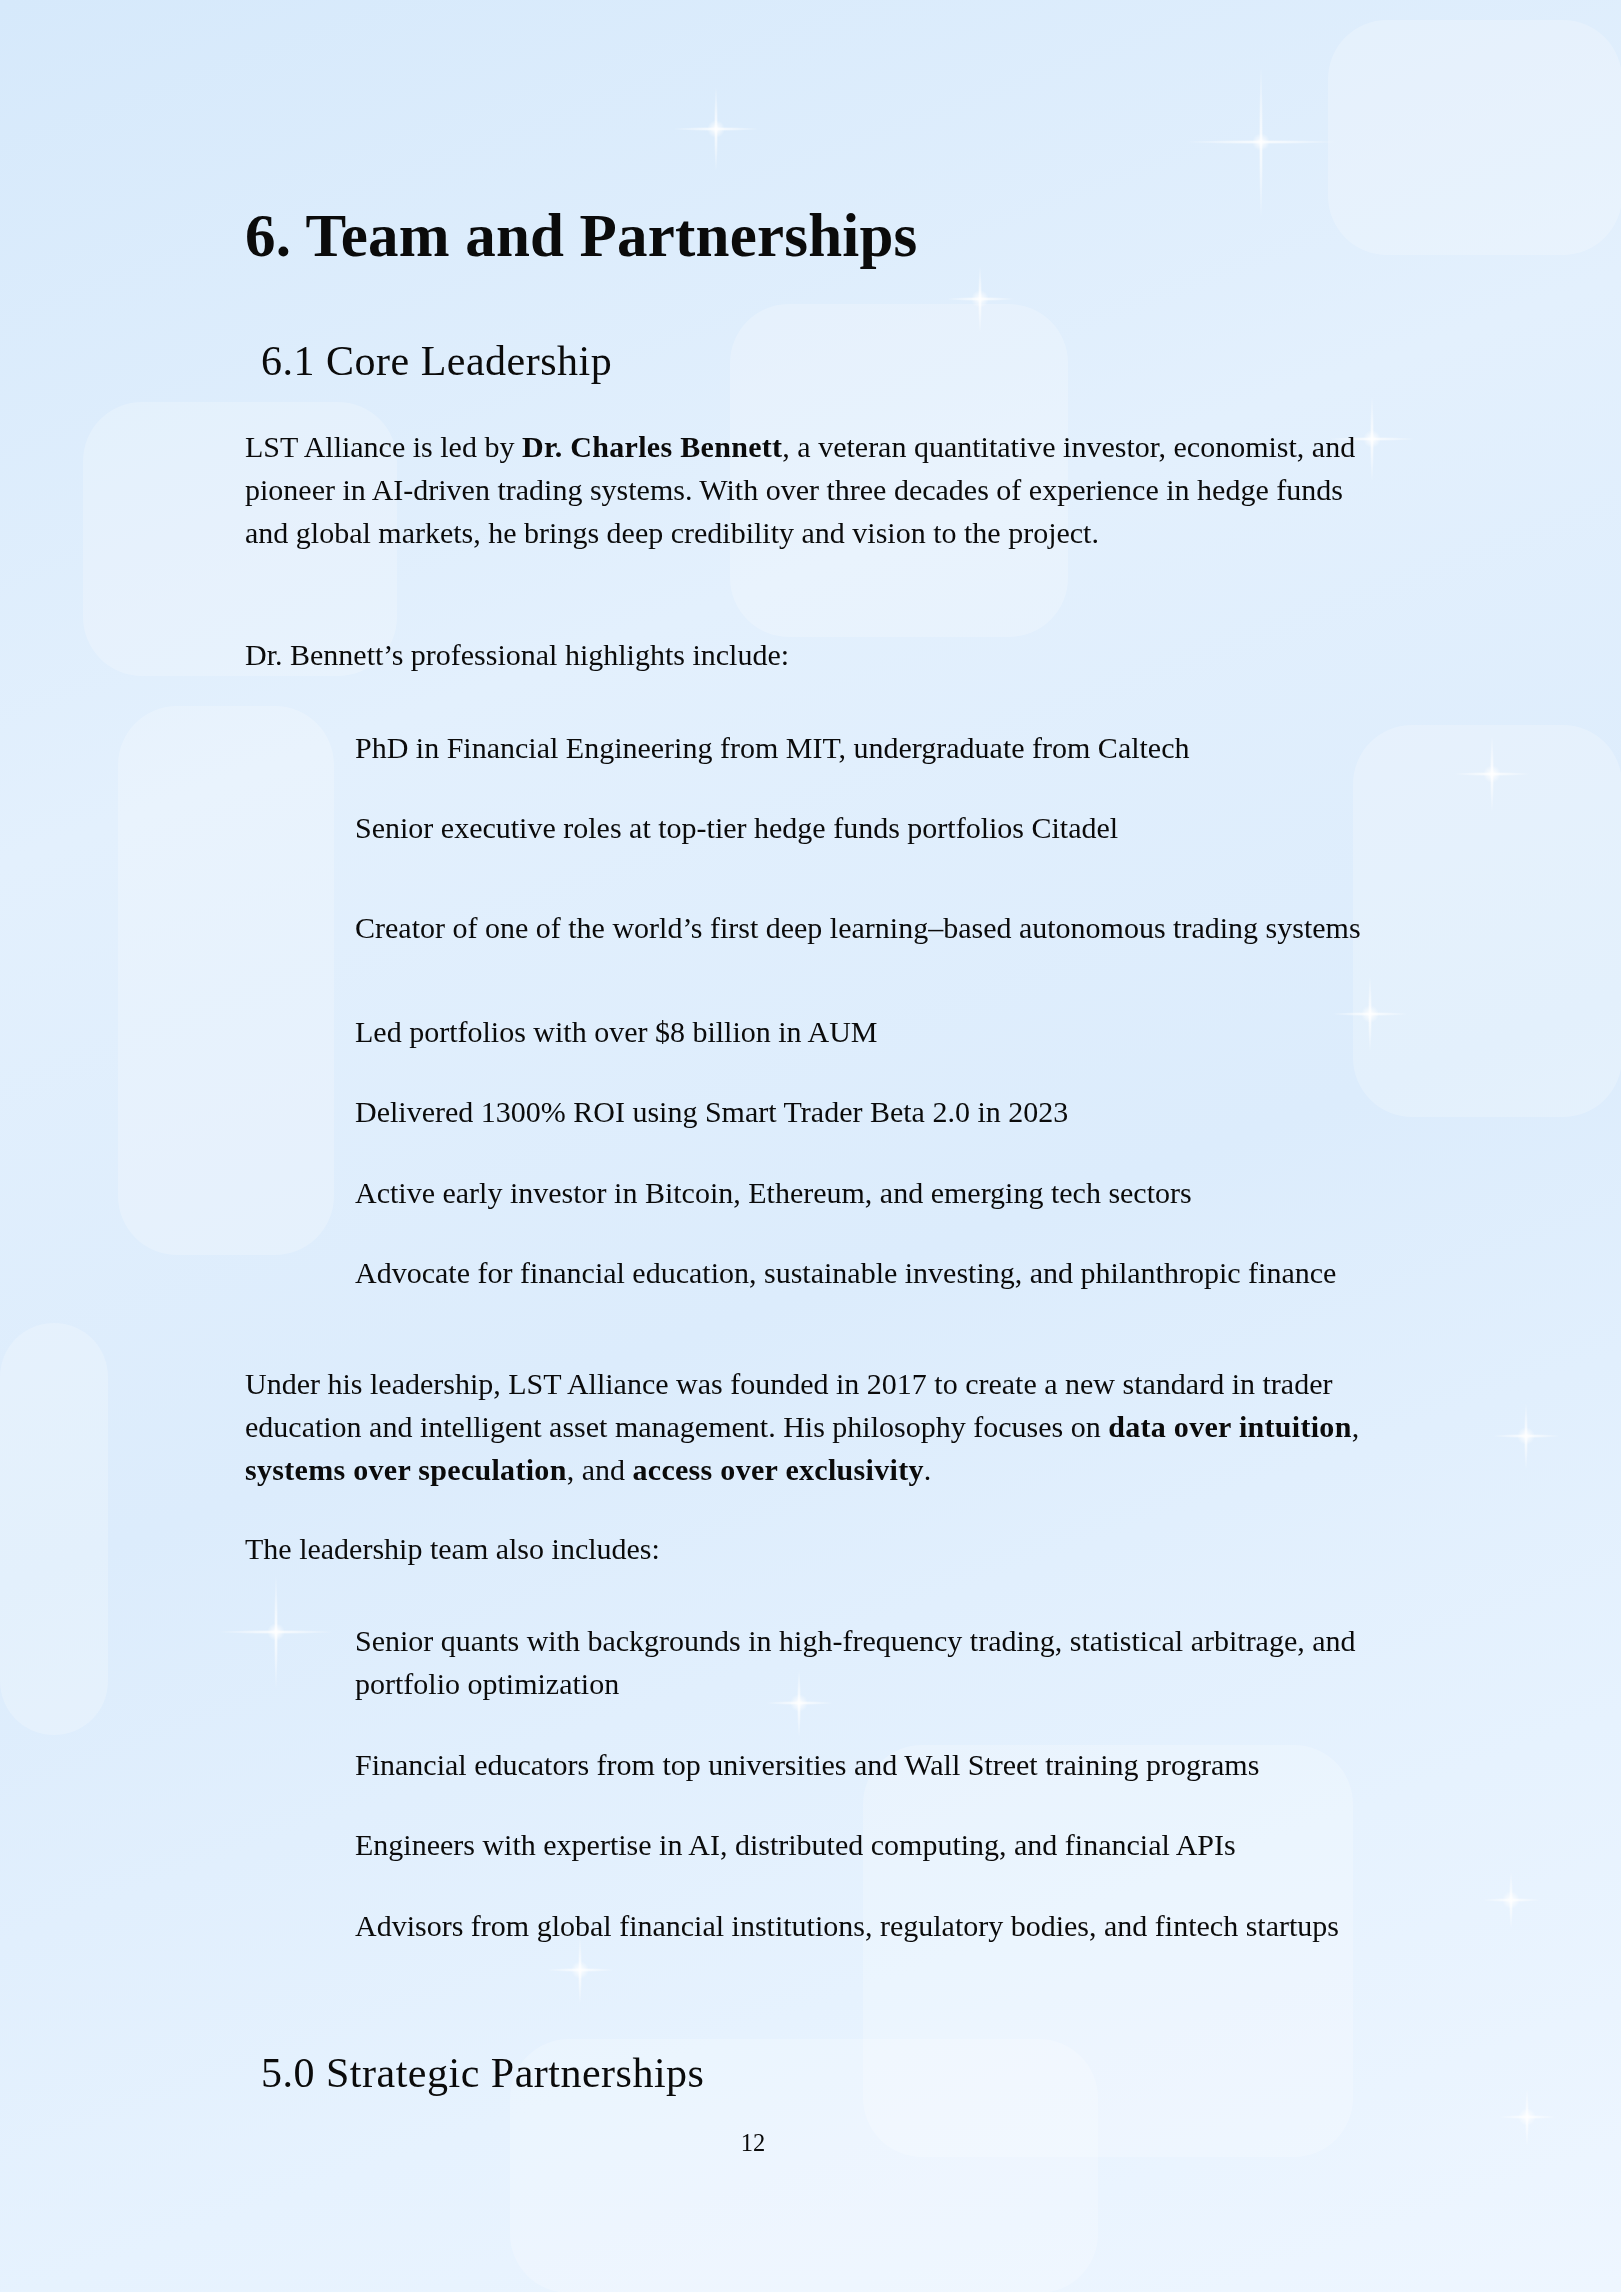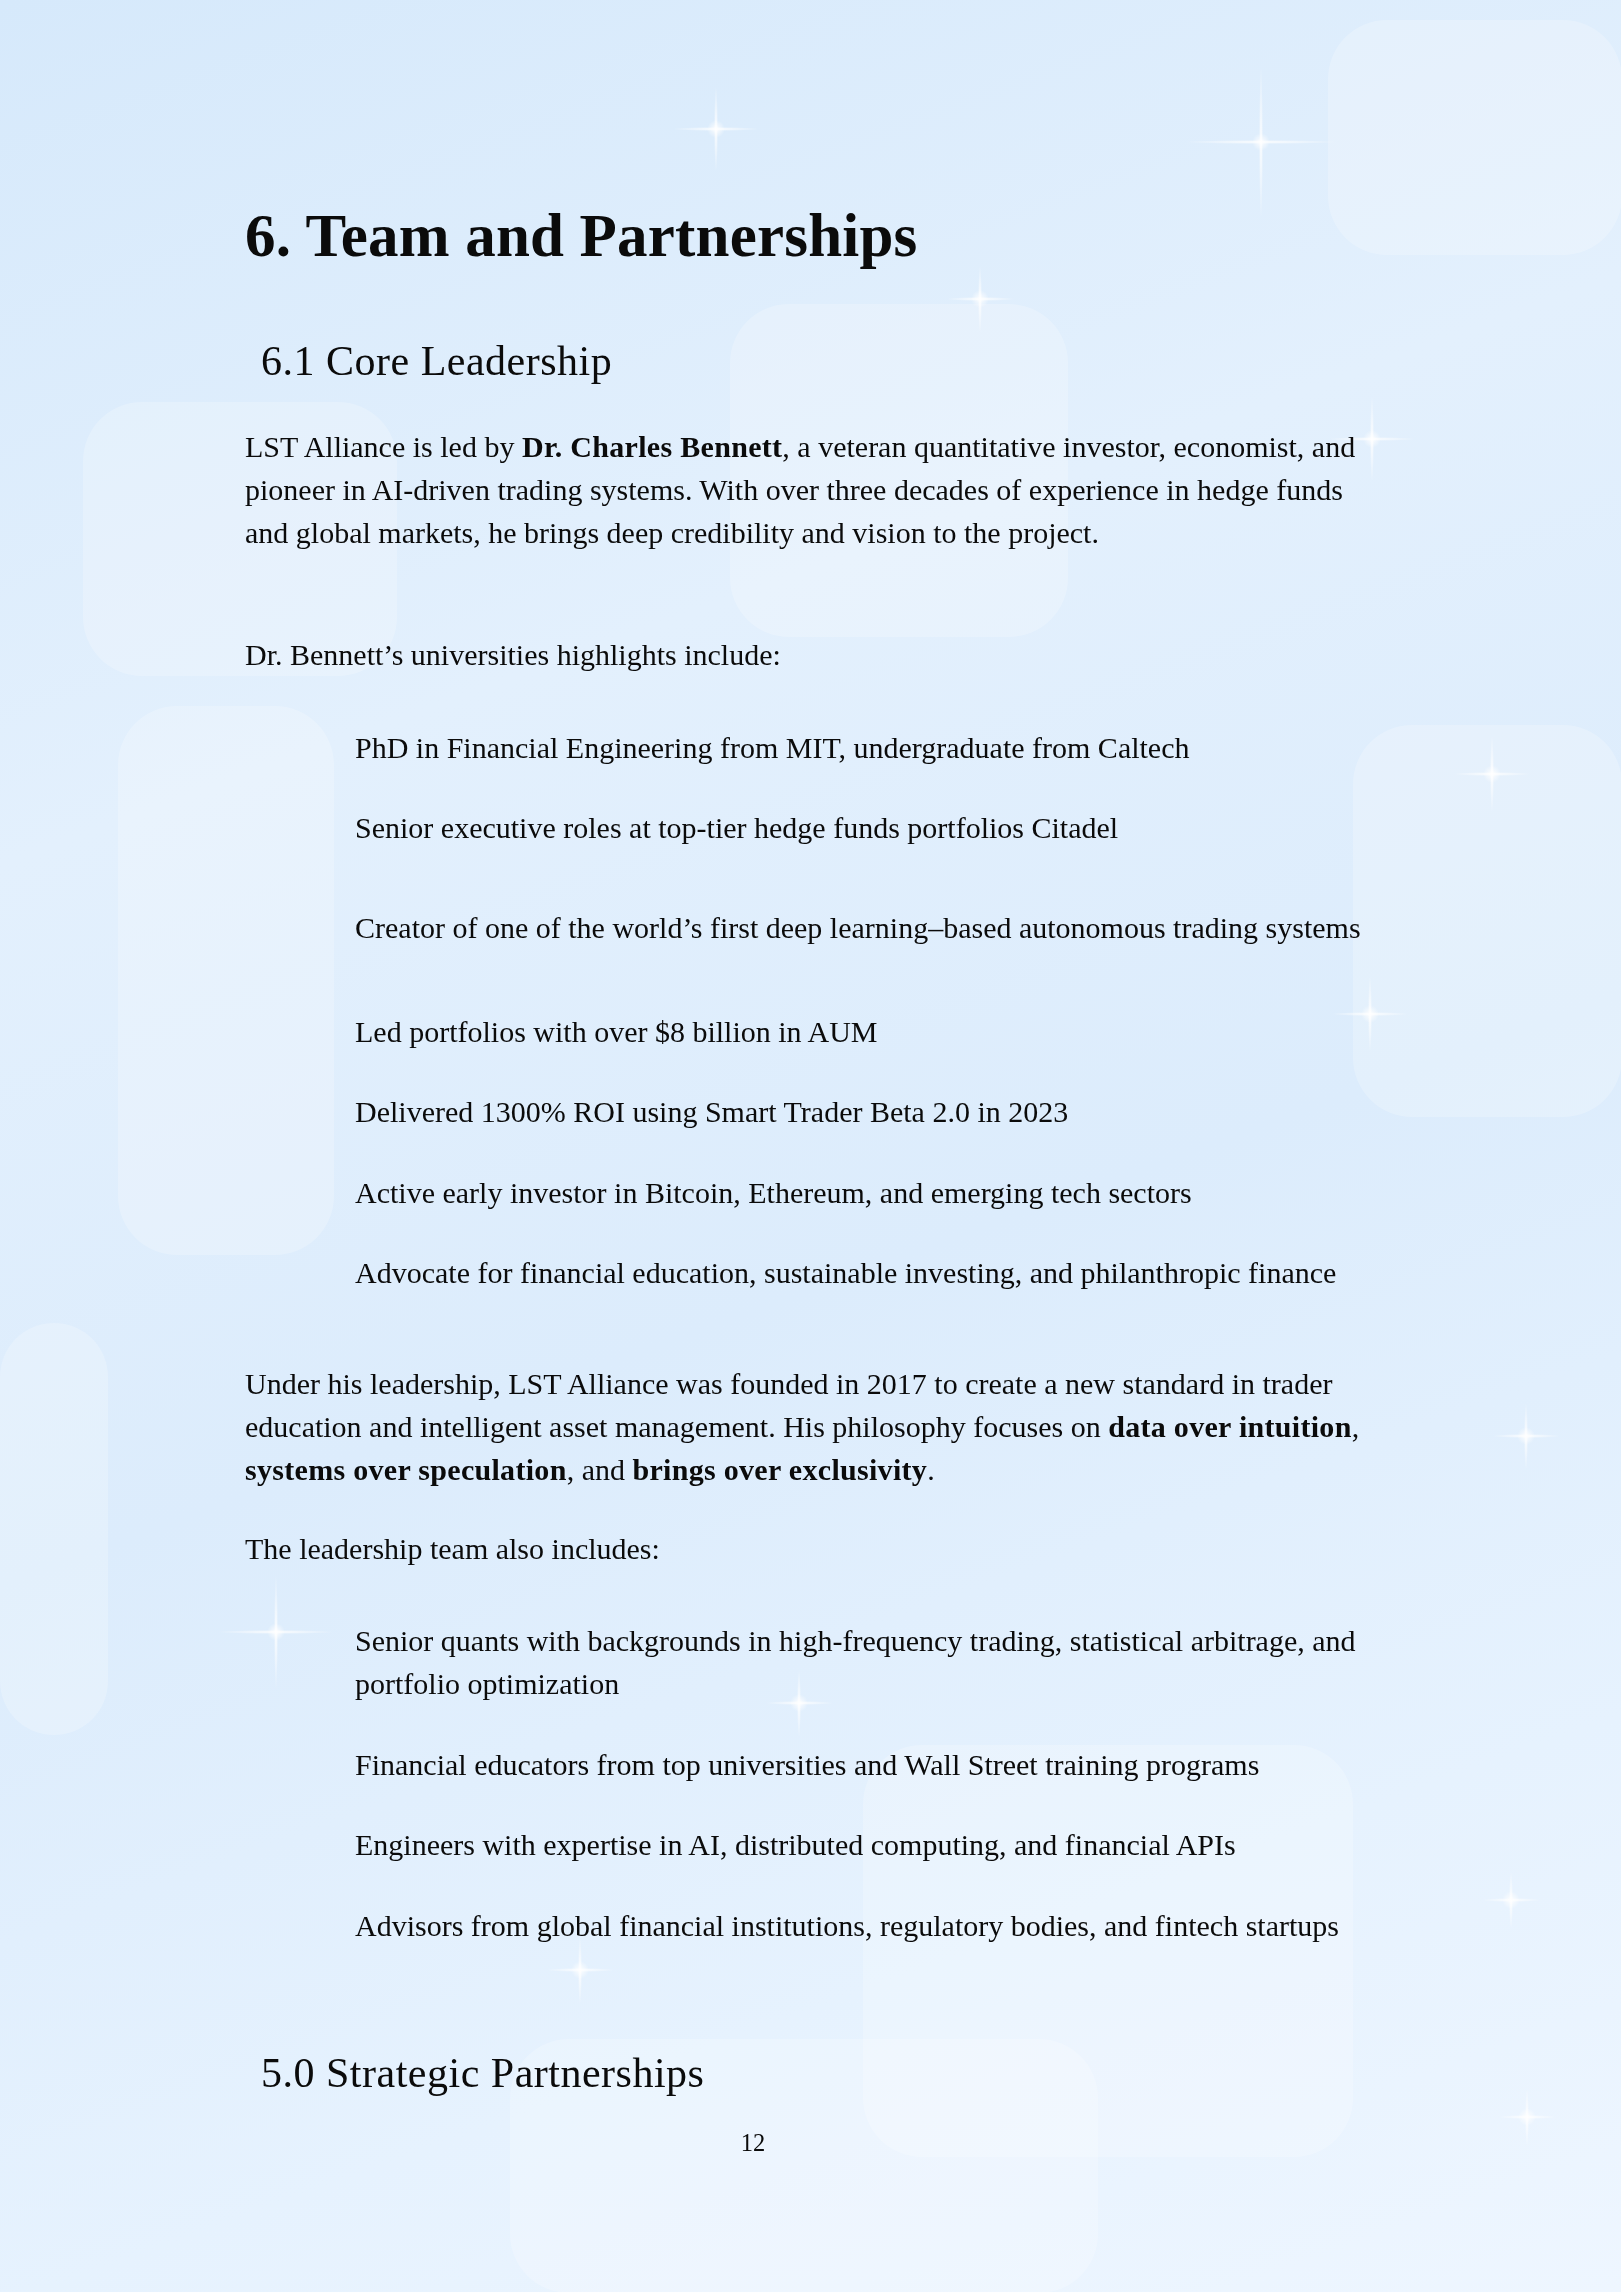--- a/index.html
+++ b/index.html
@@ -80,31 +80,31 @@
     </div>
 </div>
 
 <div class="page">
   <h1>6. Team and Partnerships</h1>
 
   <h2 class="h2-a">6.1 Core Leadership</h2>
 
   <p class="p" style="top:425px;"><span>LST Alliance is led by </span><b>Dr. Charles Bennett</b><span>, a veteran quantitative investor, economist, and pioneer in AI-driven trading systems. With over three decades of experience in hedge funds and global markets, he brings deep credibility and vision to the project.</span></p>
 
-  <p class="p" style="top:633px;">Dr. Bennett’s universities highlights include:</p>
+  <p class="p" style="top:633px;">Dr. Bennett’s professional highlights include:</p>
 
   <p class="bullet" style="top:714px;">PhD in Financial Engineering from MIT, undergraduate from Caltech</p>
   <p class="bullet" style="top:794px;">Senior executive roles at top-tier hedge funds portfolios Citadel</p>
   <p class="bullet" style="top:894px;">Creator of one of the world’s first deep learning–based autonomous trading systems</p>
   <p class="bullet" style="top:998px;">Led portfolios with over $8 billion in AUM</p>
   <p class="bullet" style="top:1078px;">Delivered 1300% ROI using Smart Trader Beta 2.0 in 2023</p>
   <p class="bullet" style="top:1159px;">Active early investor in Bitcoin, Ethereum, and emerging tech sectors</p>
   <p class="bullet" style="top:1239px;">Advocate for financial education, sustainable investing, and philanthropic finance</p>
 
-  <p class="p" style="top:1362px;"><span>Under his leadership, LST Alliance was founded in 2017 to create a new standard in trader education and intelligent asset management. His philosophy focuses on </span><b>data over intuition</b><span>, </span><b>systems over speculation</b><span>, and </span><b>brings over exclusivity</b><span>.</span></p>
+  <p class="p" style="top:1362px;"><span>Under his leadership, LST Alliance was founded in 2017 to create a new standard in trader education and intelligent asset management. His philosophy focuses on </span><b>data over intuition</b><span>, </span><b>systems over speculation</b><span>, and </span><b>access over exclusivity</b><span>.</span></p>
 
   <p class="p" style="top:1527px;">The leadership team also includes:</p>
 
   <p class="bullet" style="top:1607px;font-family:Liberation Serif, serif;">Senior quants with backgrounds in high-frequency trading, statistical arbitrage, and portfolio optimization</p>
   <p class="bullet" style="top:1731px;">Financial educators from top universities and Wall Street training programs</p>
   <p class="bullet" style="top:1811px;">Engineers with expertise in AI, distributed computing, and financial APIs</p>
   <p class="bullet" style="top:1892px;">Advisors from global financial institutions, regulatory bodies, and fintech startups</p>
 
   <h2 class="h2-b">5.0 Strategic Partnerships</h2>
 </div>

